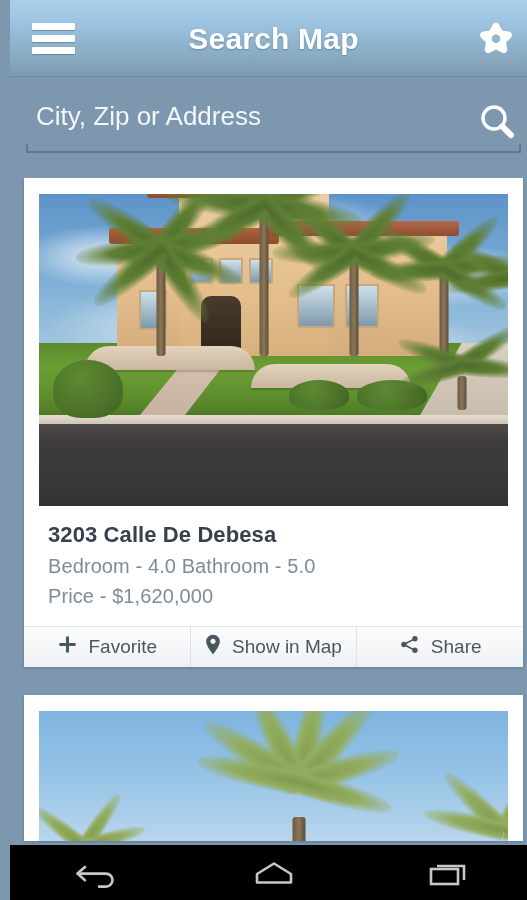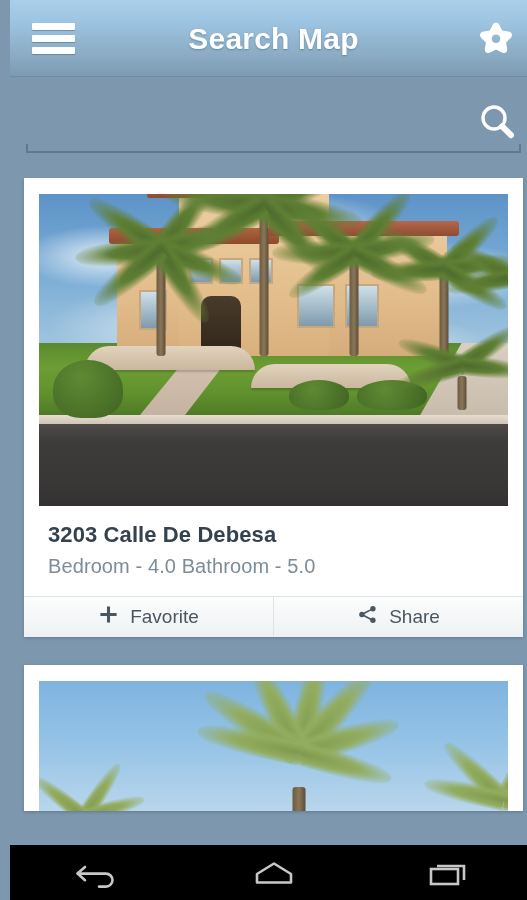--- a/index.html
+++ b/index.html
@@ -217,20 +217,21 @@
       </svg>
     </div>
   </div>
 
   <div class="searchpanel">
     <div class="searchfield-line">
       <span class="searchfield-tick-r"></span>
     </div>
   </div>
 
+  <input class="search-input" type="text" placeholder="City, Zip or Address" style="">
 
   <div class="search-icon-btn">
     <svg viewBox="0 0 44 44" width="44" height="44" aria-hidden="true">
       <circle cx="19" cy="18" r="11" fill="none" stroke="#ffffff" stroke-width="3.4"></circle>
       <path d="M27.2 26.4 L36 35.2" stroke="#ffffff" stroke-width="6" stroke-linecap="round"></path>
     </svg>
   </div>
 
   <div class="scrollarea">
 
@@ -323,32 +324,43 @@
             <div class="frond" style="left:55px;top:22px;transform:rotate(6deg) scale(.78);"></div>
             <div class="frond" style="left:55px;top:22px;transform:rotate(200deg) scale(.78);"></div>
             <div class="frond" style="left:55px;top:22px;transform:rotate(162deg) scale(.78);"></div>
           </div>
         </div>
       </div>
 
       <div class="card-info">
         <div class="addr">3203 Calle De Debesa</div>
         <div class="meta">Bedroom - 4.0 Bathroom - 5.0</div>
+        <div class="meta">Price - $1,620,000</div>
       </div>
 
       <div class="actionbar">
         <div class="action">
           <span>
             <svg viewBox="0 0 22 22" width="21" height="21" aria-hidden="true">
               <path d="M11 2.5 V19.5 M2.5 11 H19.5" stroke="#4a5760" stroke-width="3.2" stroke-linecap="butt"></path>
             </svg>
           </span>
           <span>Favorite</span>
         </div>
 
+        <div class="action">
+          <span>
+            <svg viewBox="0 0 18 24" width="16" height="21" aria-hidden="true">
+              <path d="M9 0.8 C4.6 0.8 1.2 4.2 1.2 8.5 C1.2 14.2 9 23.2 9 23.2
+                       C9 23.2 16.8 14.2 16.8 8.5 C16.8 4.2 13.4 0.8 9 0.8 Z" fill="#4a5760"></path>
+              <circle cx="9" cy="8.3" r="2.9" fill="#f2f5f7"></circle>
+            </svg>
+          </span>
+          <span>Show in Map</span>
+        </div>
 
         <div class="action">
           <span>
             <svg viewBox="0 0 24 24" width="21" height="21" aria-hidden="true">
               <circle cx="18.2" cy="5.4" r="3.1" fill="#4a5760"></circle>
               <circle cx="5.6" cy="12" r="3.1" fill="#4a5760"></circle>
               <circle cx="18.2" cy="18.6" r="3.1" fill="#4a5760"></circle>
               <path d="M8.2 10.6 L15.7 6.7 M8.2 13.4 L15.7 17.3" stroke="#4a5760" stroke-width="1.9" stroke-linecap="round"></path>
             </svg>
           </span>

